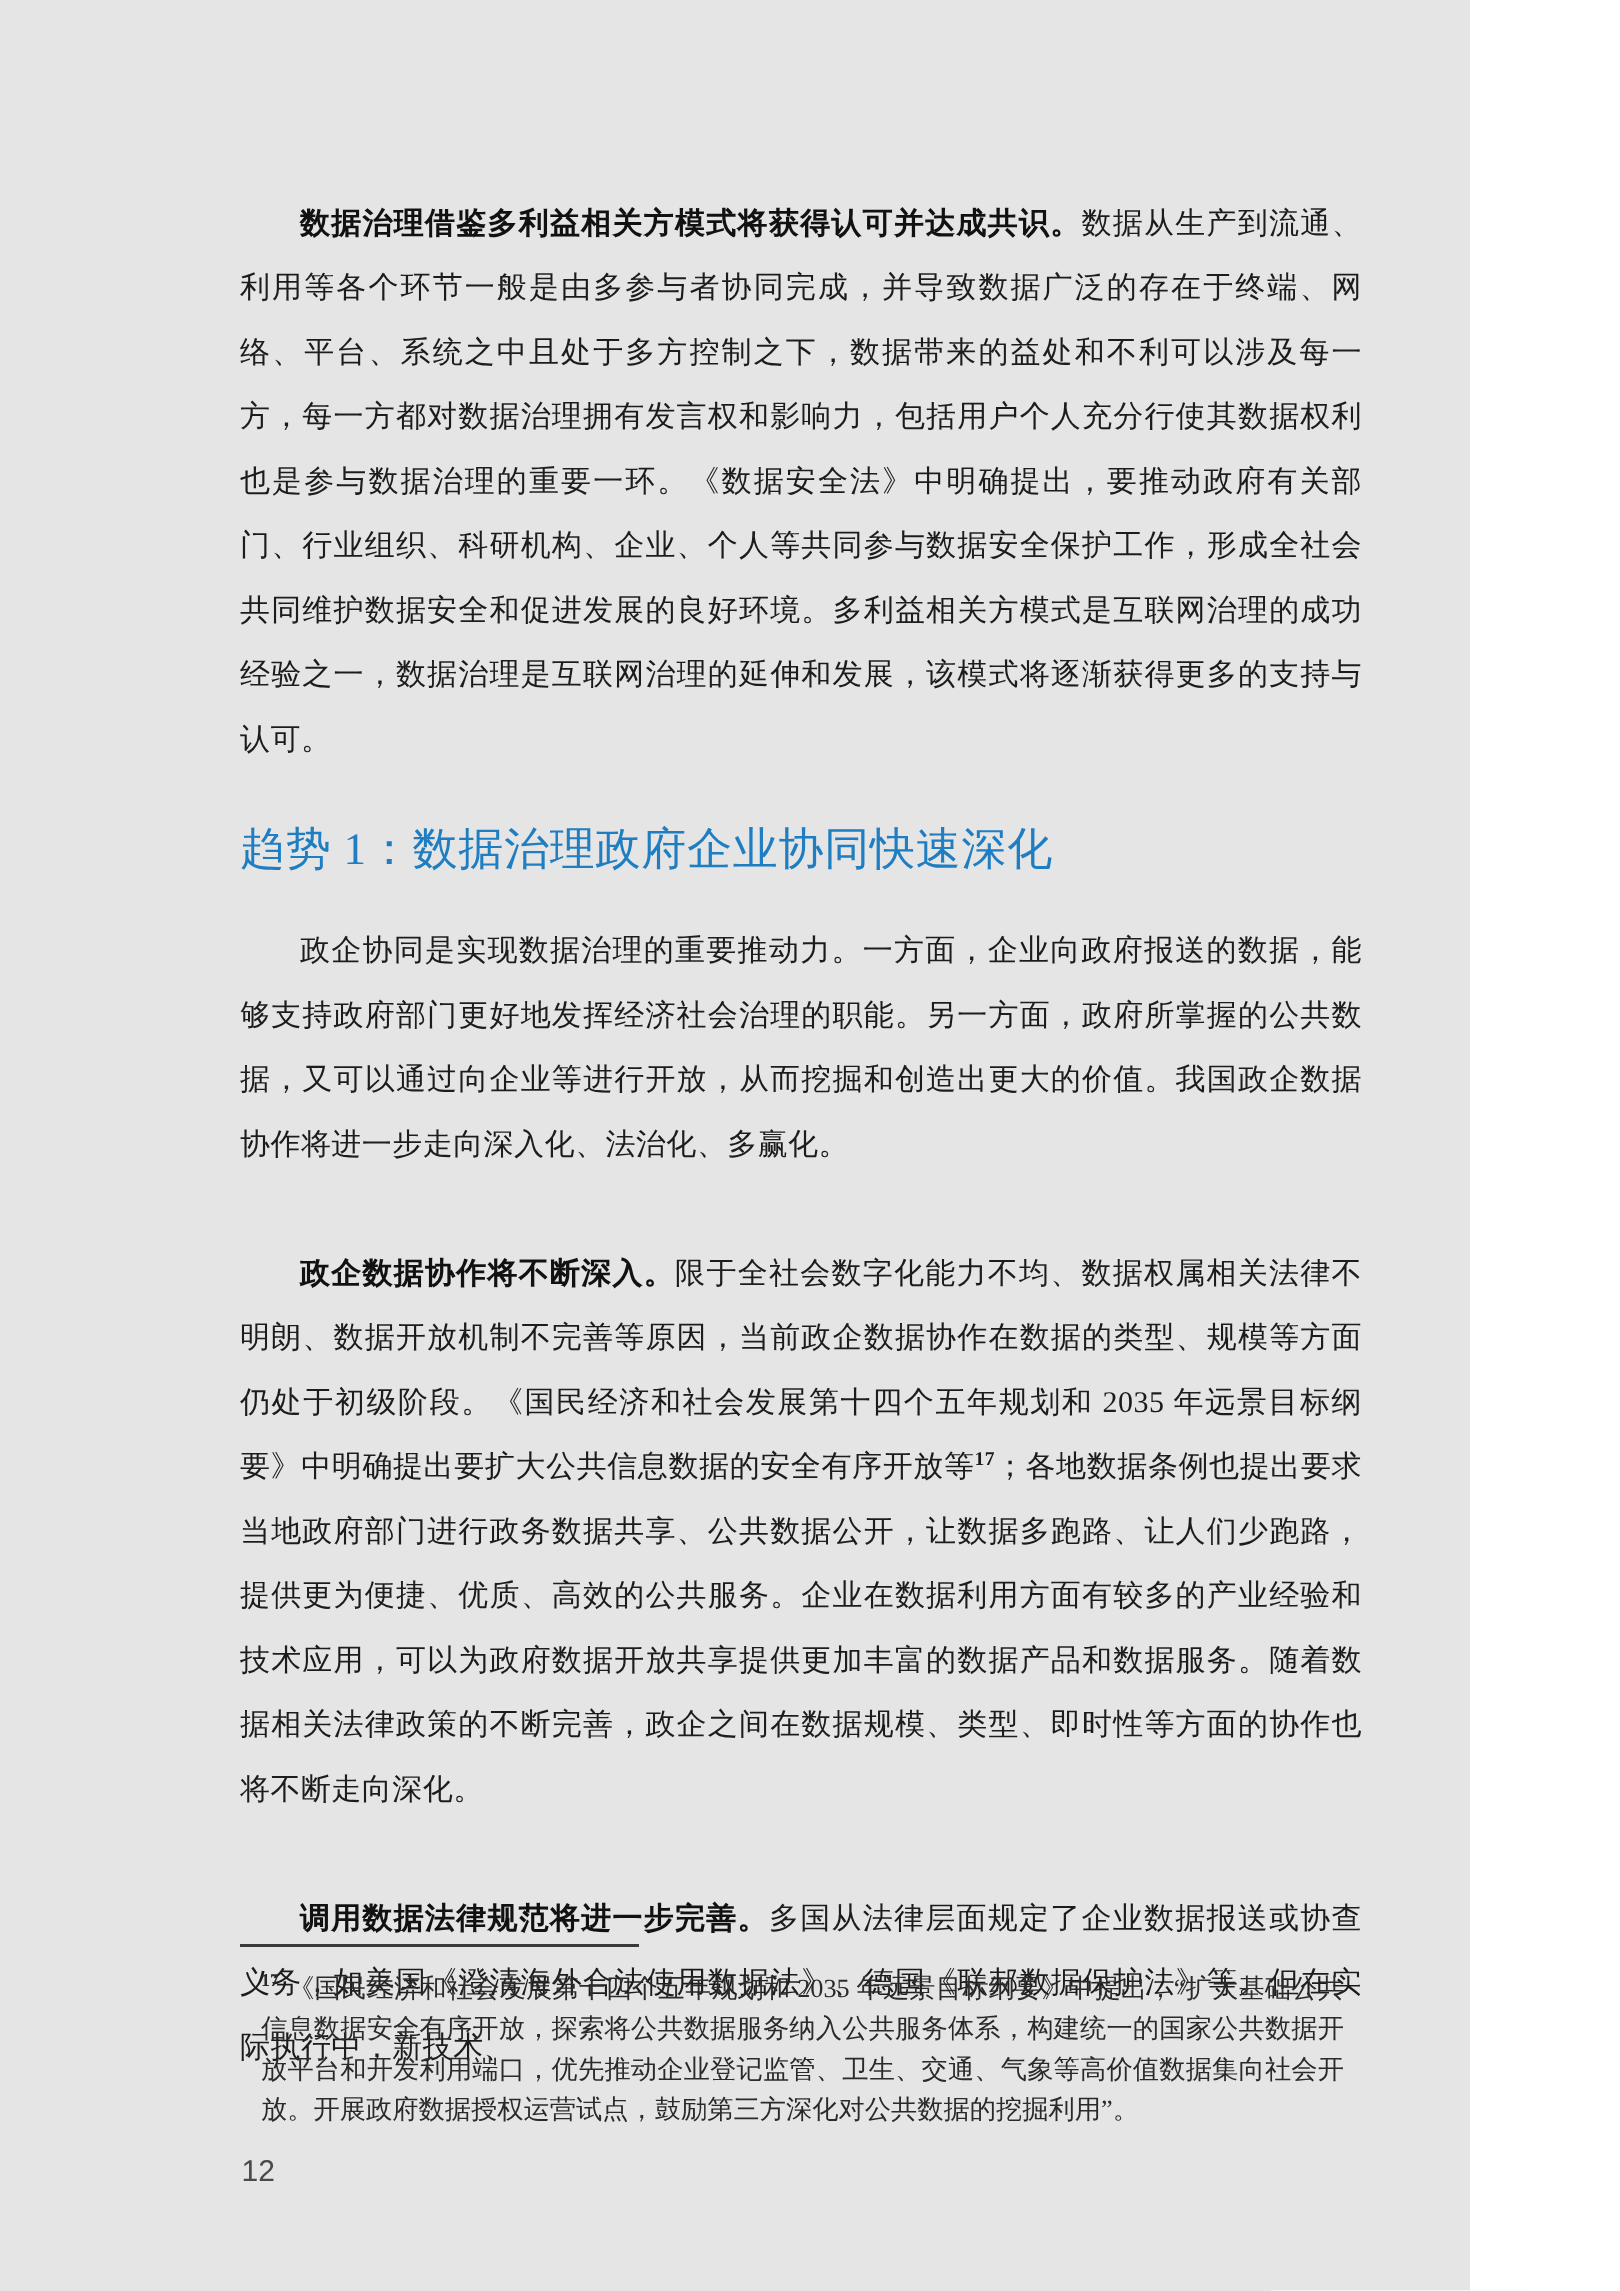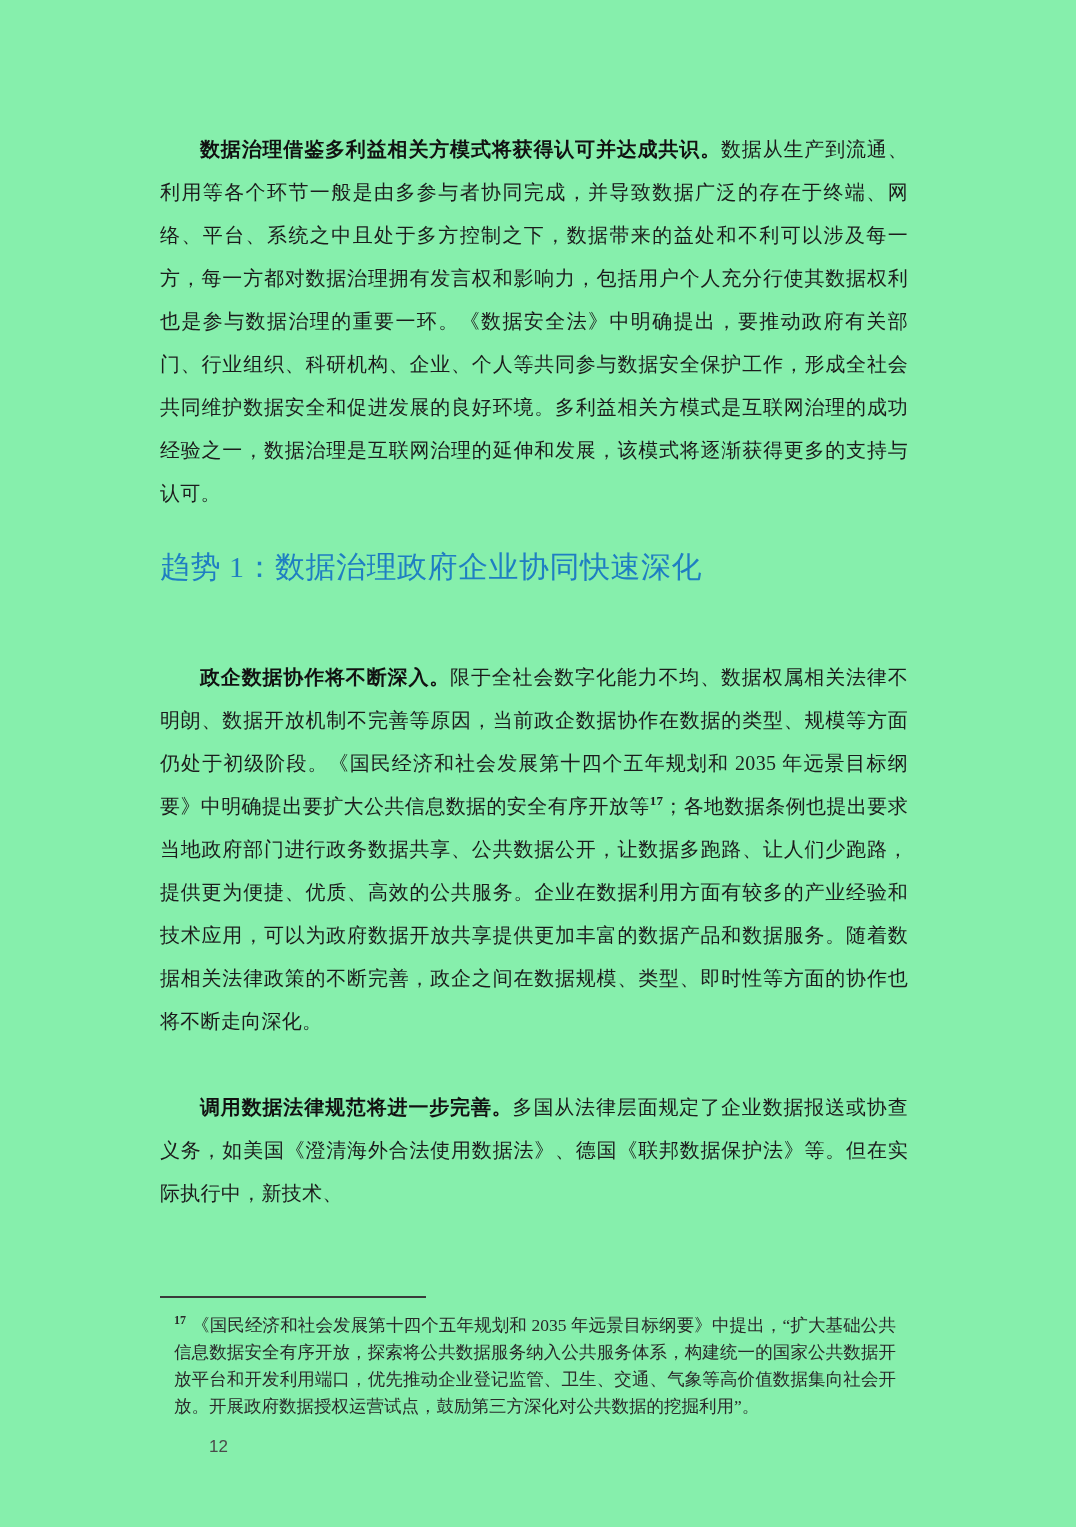--- a/index.html
+++ b/index.html
@@ -2,23 +2,23 @@
 <html lang="zh"><head>
 <meta charset="utf-8">
 <style>
   html, body {
     margin: 0;
     padding: 0;
     background: #ffffff;
   }
   .page {
     position: relative;
-    width: 1076px;
+    width: 980px;
     height: 1527px;
-    background: #86efac;
+    background: #e5e5e5;
     overflow: hidden;
     font-family: "Liberation Serif", sans-serif;
     color: #1c1c1c;
   }
   .content {
     position: absolute;
     left: 160px;
     top: 128px;
     width: 748px;
   }
@@ -77,37 +77,37 @@
     font-family: "Liberation Serif", serif;
   }
   .footnote-text sup.ref {
     font-size: 12px;
     margin-right: 6px;
   }
   .page-number {
     position: absolute;
     left: 161px;
     top: 1437px;
-    font-size: 17px;
+    font-size: 20px;
     color: #4a4a4a;
     font-family: "Liberation Sans", sans-serif;
-    margin-left: 48px;
   }
 </style>
 </head>
 <body>
 
 <div class="page">
 
   <div class="content">
 
     <p class="body-para"><span class="lead">数据治理借鉴多利益相关方模式将获得认可并达成共识。</span><span>数据从生产到流通、利用等各个环节一般是由多参与者协同完成，并导致数据广泛的存在于终端、网络、平台、系统之中且处于多方控制之下，数据带来的益处和不利可以涉及每一方，每一方都对数据治理拥有发言权和影响力，包括用户个人充分行使其数据权利也是参与数据治理的重要一环。《数据安全法》中明确提出，要推动政府有关部门、行业组织、科研机构、企业、个人等共同参与数据安全保护工作，形成全社会共同维护数据安全和促进发展的良好环境。多利益相关方模式是互联网治理的成功经验之一，数据治理是互联网治理的延伸和发展，该模式将逐渐获得更多的支持与认可。</span></p>
 
     <h2 class="trend-heading">趋势 1：数据治理政府企业协同快速深化</h2>
 
+    <p class="body-para"><span>政企协同是实现数据治理的重要推动力。一方面，企业向政府报送的数据，能够支持政府部门更好地发挥经济社会治理的职能。另一方面，政府所掌握的公共数据，又可以通过向企业等进行开放，从而挖掘和创造出更大的价值。我国政企数据协作将进一步走向深入化、法治化、多赢化。</span></p>
 
     <div class="spacer-line"></div>
 
     <p class="body-para"><span class="lead">政企数据协作将不断深入。</span><span>限于全社会数字化能力不均、数据权属相关法律不明朗、数据开放机制不完善等原因，当前政企数据协作在数据的类型、规模等方面仍处于初级阶段。《国民经济和社会发展第十四个五年规划和 2035 年远景目标纲要》中明确提出要扩大公共信息数据的安全有序开放等</span><sup class="ref">17</sup><span>；各地数据条例也提出要求当地政府部门进行政务数据共享、公共数据公开，让数据多跑路、让人们少跑路，提供更为便捷、优质、高效的公共服务。企业在数据利用方面有较多的产业经验和技术应用，可以为政府数据开放共享提供更加丰富的数据产品和数据服务。随着数据相关法律政策的不断完善，政企之间在数据规模、类型、即时性等方面的协作也将不断走向深化。</span></p>
 
     <div class="spacer-line"></div>
 
     <p class="body-para"><span class="lead">调用数据法律规范将进一步完善。</span><span>多国从法律层面规定了企业数据报送或协查义务，如美国《澄清海外合法使用数据法》、德国《联邦数据保护法》等。但在实际执行中，新技术、</span></p>
 
   </div>

